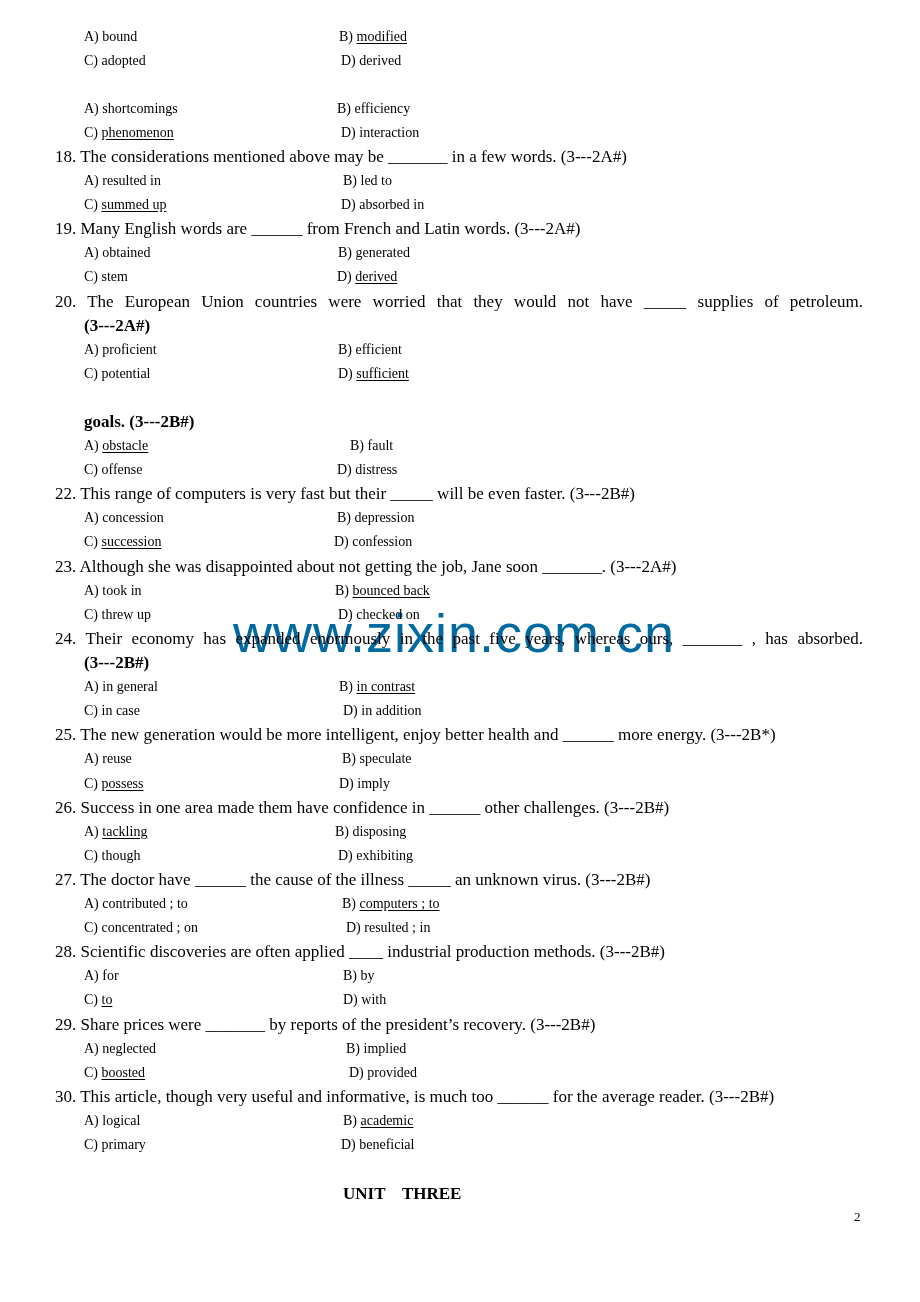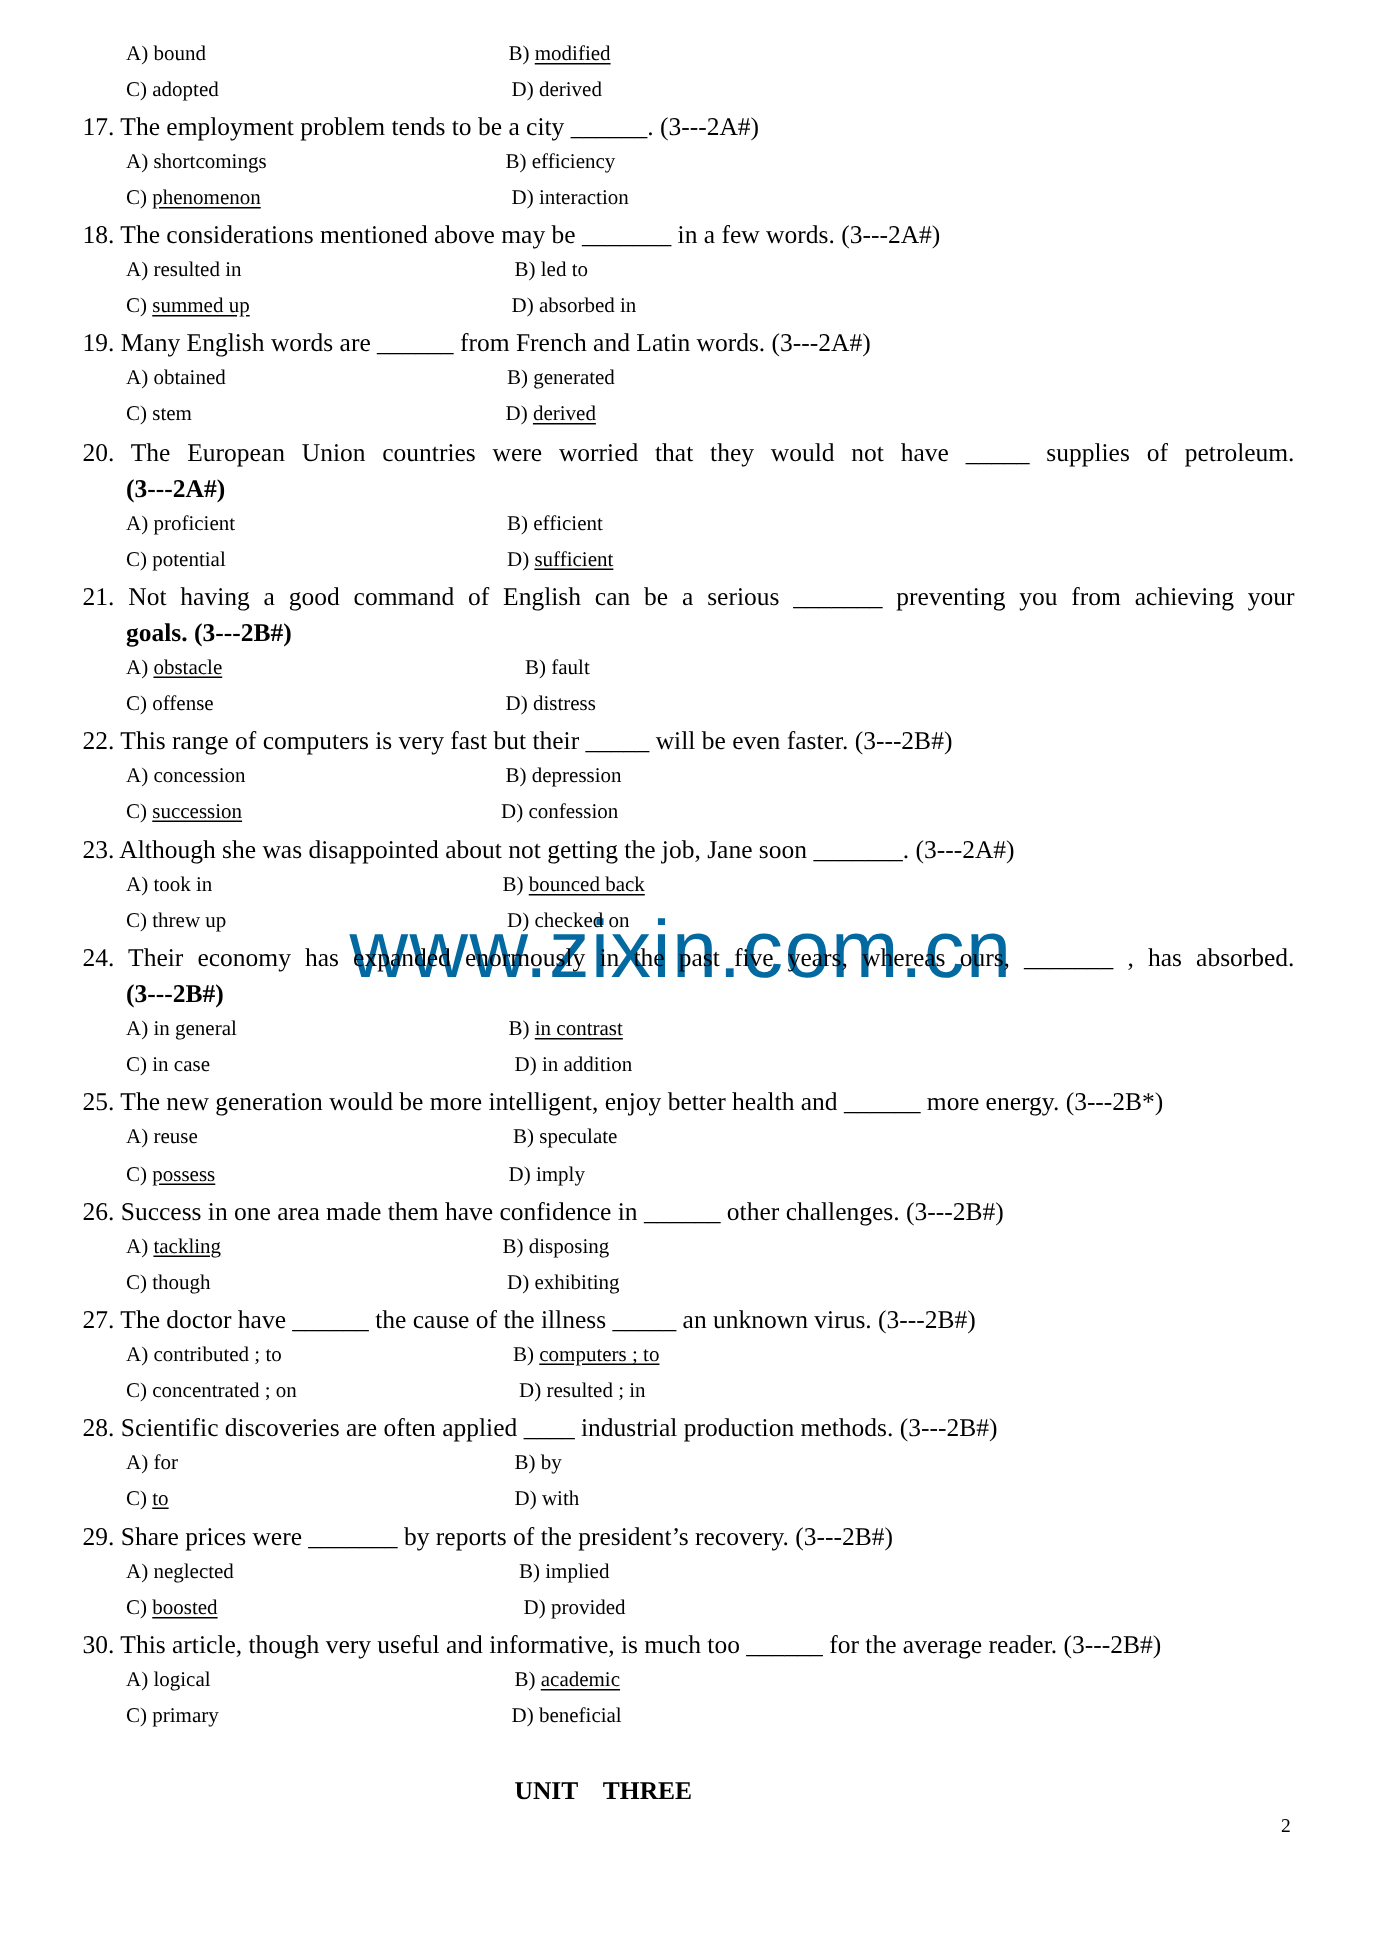--- a/index.html
+++ b/index.html
@@ -24,21 +24,20 @@
 <div class="page">
   <div class="watermark">www.zixin.com.cn</div>
 
   <div class="content">
 
     <div class="opt" style="left:84px;top:25px"><span>A)</span> <span>bound</span></div>
     <div class="opt" style="left:339px;top:25px"><span>B)</span> <span class="ans">modified</span></div>
     <div class="opt" style="left:84px;top:49px"><span>C)</span> <span>adopted</span></div>
     <div class="opt" style="left:341px;top:49px"><span>D)</span> <span>derived</span></div>
 
-    <div class="line q" style="top:73px"><span>17.</span> <span>The employment problem tends to be a city ______. (3---2A#)</span></div>
     <div class="opt" style="left:84px;top:97px"><span>A)</span> <span>shortcomings</span></div>
     <div class="opt" style="left:337px;top:97px"><span>B)</span> <span>efficiency</span></div>
     <div class="opt" style="left:84px;top:121px"><span>C)</span> <span class="ans">phenomenon </span></div>
     <div class="opt" style="left:341px;top:121px"><span>D)</span> <span>interaction</span></div>
 
     <div class="line q" style="top:145px"><span>18.</span> <span>The considerations mentioned above may be _______ in a few words. (3---2A#)</span></div>
     <div class="opt" style="left:84px;top:169px"><span>A)</span> <span>resulted in</span></div>
     <div class="opt" style="left:343px;top:169px"><span>B)</span> <span>led to</span></div>
     <div class="opt" style="left:84px;top:193px"><span>C)</span> <span class="ans">summed up </span></div>
     <div class="opt" style="left:341px;top:193px"><span>D)</span> <span>absorbed in</span></div>
@@ -49,21 +48,20 @@
     <div class="opt" style="left:84px;top:265px"><span>C)</span> <span>stem</span></div>
     <div class="opt" style="left:337px;top:265px"><span>D)</span> <span class="ans">derived</span></div>
 
     <div class="line q justify" style="top:290px"><span>20.</span> <span>The European Union countries were worried that they would not have _____ supplies of petroleum.</span></div>
     <div class="line cont" style="top:314px">(3---2A#)</div>
     <div class="opt" style="left:84px;top:338px"><span>A)</span> <span>proficient</span></div>
     <div class="opt" style="left:338px;top:338px"><span>B)</span> <span>efficient</span></div>
     <div class="opt" style="left:84px;top:362px"><span>C)</span> <span>potential</span></div>
     <div class="opt" style="left:338px;top:362px"><span>D)</span> <span class="ans">sufficient</span></div>
 
-    <div class="line q justify" style="top:386px"><span>21.</span> <span>Not having a good command of English can be a serious _______ preventing you from achieving your</span></div>
     <div class="line cont" style="top:410px">goals. (3---2B#)</div>
     <div class="opt" style="left:84px;top:434px"><span>A)</span> <span class="ans">obstacle</span></div>
     <div class="opt" style="left:350px;top:434px"><span>B)</span> <span>fault</span></div>
     <div class="opt" style="left:84px;top:458px"><span>C)</span> <span>offense</span></div>
     <div class="opt" style="left:337px;top:458px"><span>D)</span> <span>distress</span></div>
 
     <div class="line q" style="top:482px"><span>22.</span> <span>This range of computers is very fast but their _____ will be even faster. (3---2B#)</span></div>
     <div class="opt" style="left:84px;top:506px"><span>A)</span> <span>concession</span></div>
     <div class="opt" style="left:337px;top:506px"><span>B)</span> <span>depression</span></div>
     <div class="opt" style="left:84px;top:530px"><span>C)</span> <span class="ans">succession</span></div>

